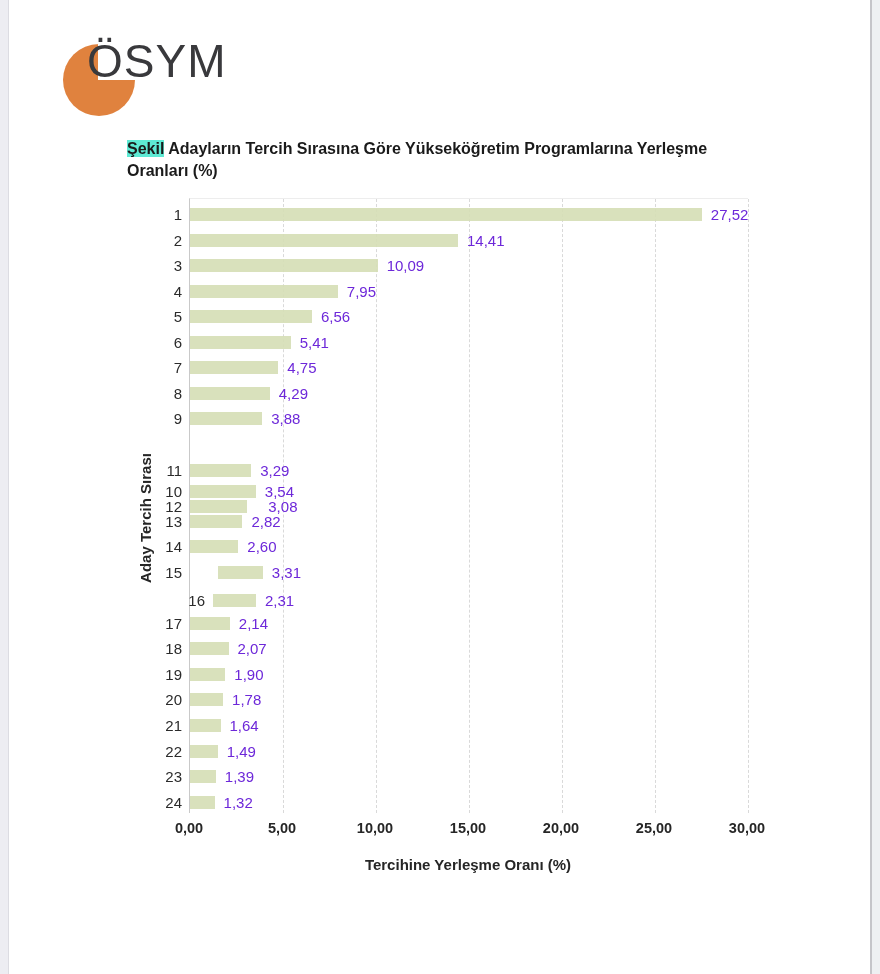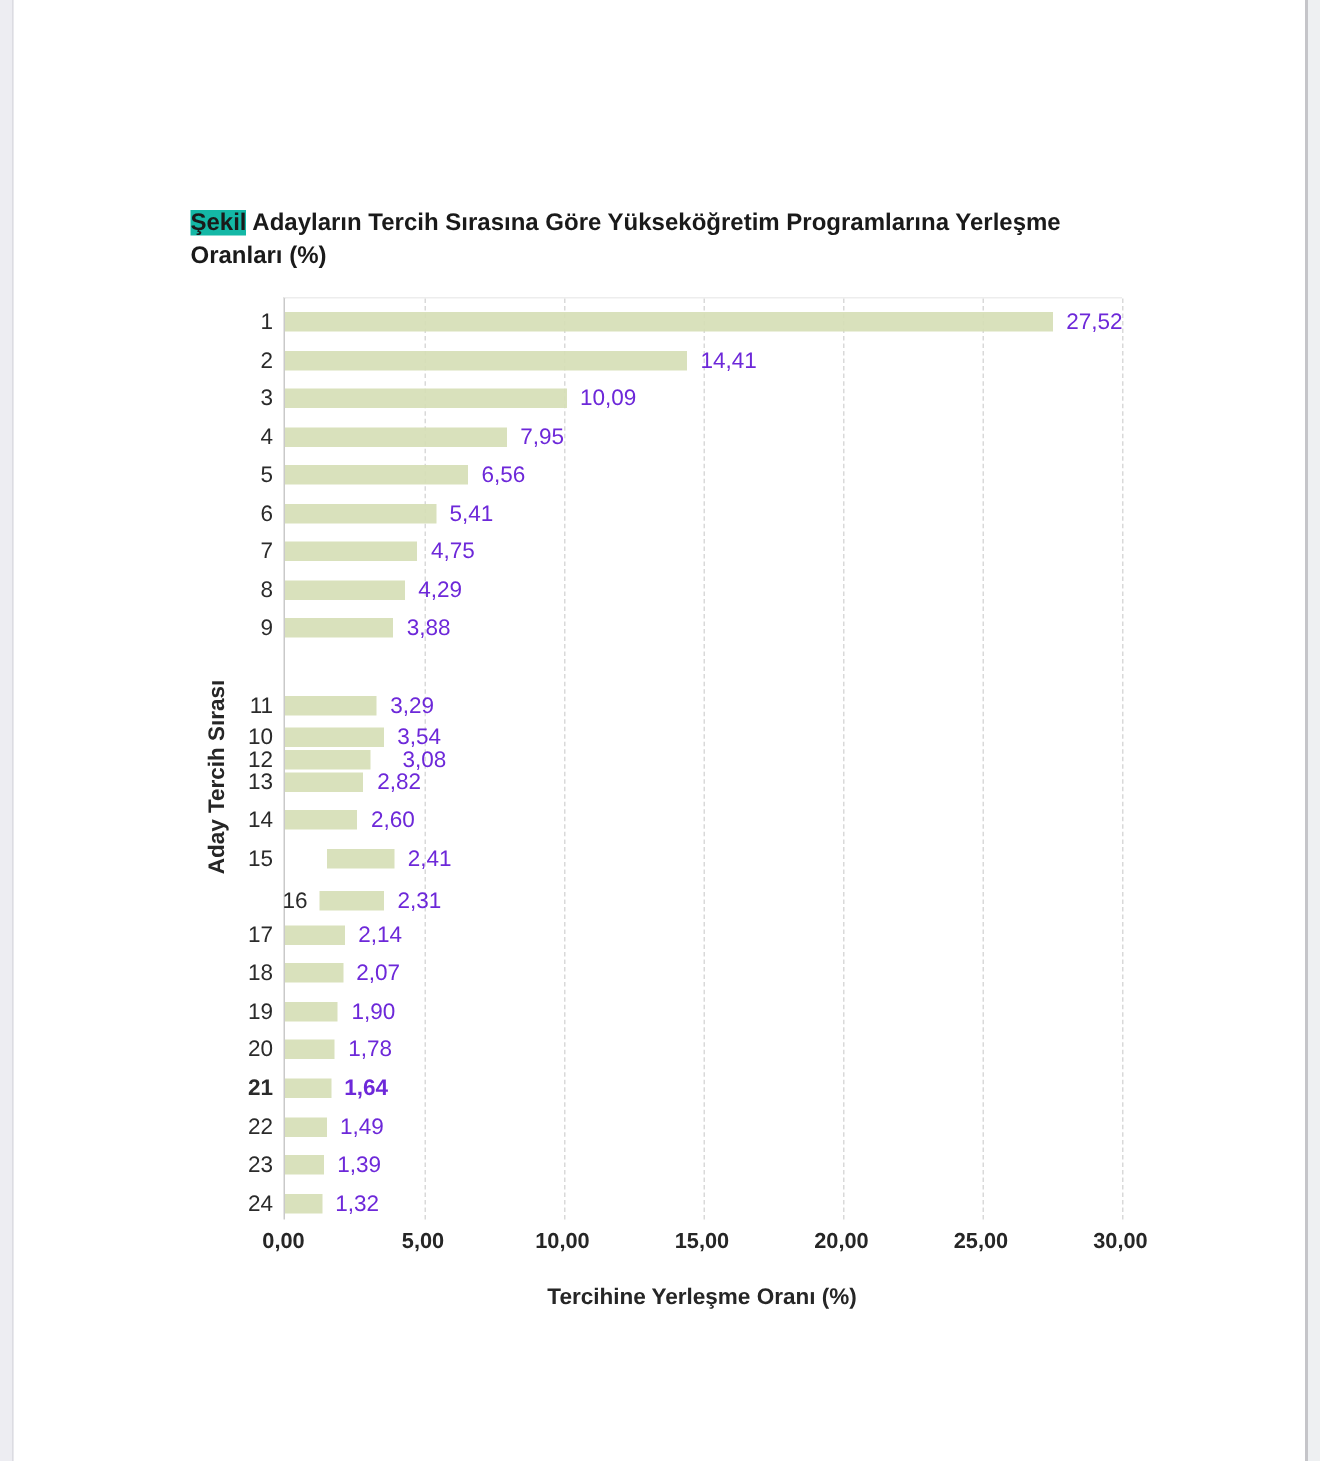--- a/index.html
+++ b/index.html
@@ -13,21 +13,21 @@
   .edge-right{position:absolute;right:0;top:0;width:8px;height:974px;background:#eef0f2;border-left:2px solid #c5c5c9;}
 
   
   .logo{position:absolute;left:60px;top:32px;width:340px;height:90px;}
   .logo-circle{position:absolute;left:3px;top:12px;width:72px;height:72px;border-radius:50%;background:#e0823e;}
   .logo-notch{position:absolute;left:38px;top:4px;width:48px;height:44px;background:#ffffff;}
   .logo-text{position:absolute;left:27px;top:2px;font-size:46px;letter-spacing:1px;color:#39393c;}
 
   
   .fig-title{position:absolute;left:127px;top:138px;width:640px;font-size:16px;font-weight:bold;color:#1a1a1a;line-height:22px;}
-  .fig-title .hl{background:#14b8a6;}
+  .fig-title .hl{background:#5eead4;}
 
   
   .plot{position:absolute;left:189px;top:198px;width:558px;height:614px;border-left:1px solid #c9c9c9;border-top:1px solid #ededed;}
   .gridline{position:absolute;top:0;bottom:0;width:0;border-left:1px dashed #d9d9d9;}
   .bar-row{position:absolute;left:0;height:26px;display:flex;align-items:center;}
   .cat-label{position:absolute;left:-50px;width:42px;text-align:right;font-size:15px;color:#2b2b2b;}
   .bar{height:13px;background:rgba(214,222,182,0.92);}
   .val-label{margin-left:9px;font-size:15px;color:#6d28d9;white-space:nowrap;}
   .ticks-row{position:absolute;left:189px;top:820px;width:558px;height:20px;}
   .tick{position:absolute;transform:translateX(-50%);font-size:14.5px;font-weight:bold;color:#262626;white-space:nowrap;}
@@ -35,20 +35,25 @@
   .y-title{position:absolute;left:145px;top:518px;transform:translate(-50%,-50%) rotate(-90deg);white-space:nowrap;font-size:15px;font-weight:bold;color:#262626;}
 </style>
 </head>
 <body>
 
 <div class="page">
 
   <div class="edge-left"></div>
   <div class="edge-right"></div>
 
+  <div class="logo">
+    <div class="logo-circle"></div>
+    <div class="logo-notch"></div>
+    <div class="logo-text">ÖSYM</div>
+  </div>
 
   <div class="fig-title"><span class="hl">Şekil</span> <span>Adayların Tercih Sırasına Göre Yükseköğretim Programlarına Yerleşme Oranları (%)</span></div>
 
   <div class="plot" id="plot">
       <div class="gridline" style="left: 93px;"></div>
       <div class="gridline" style="left: 186px;"></div>
       <div class="gridline" style="left: 279px;"></div>
       <div class="gridline" style="left: 372px;"></div>
       <div class="gridline" style="left: 465px;"></div>
       <div class="gridline" style="left: 558px;"></div>
@@ -118,21 +123,21 @@
         <span class="val-label">2,82</span>
       </div>
       <div class="bar-row" style="top: 334.65px;">
         <span class="cat-label">14</span>
         <div class="bar" style="width: 48.36px; height: 13px; background: rgb(214, 222, 182); opacity: 0.92;"></div>
         <span class="val-label">2,60</span>
       </div>
       <div class="bar-row" style="top: 360.2px; padding-left: 28px;">
         <span class="cat-label">15</span>
         <div class="bar" style="width: 44.826px; height: 13px; background: rgb(214, 222, 182); opacity: 0.92;"></div>
-        <span class="val-label">2,41</span>
+        <span class="val-label">3,31</span>
       </div>
       <div class="bar-row" style="top: 388px; margin-left: 23px;">
         <span class="cat-label">16</span>
         <div class="bar" style="width: 42.966px; height: 13px; background: rgb(214, 222, 182); opacity: 0.92;"></div>
         <span class="val-label">2,31</span>
       </div>
       <div class="bar-row" style="top: 411.3px;">
         <span class="cat-label">17</span>
         <div class="bar" style="width: 39.804px; height: 13px; background: rgb(214, 222, 182); opacity: 0.92;"></div>
         <span class="val-label">2,14</span>
@@ -145,21 +150,21 @@
       <div class="bar-row" style="top: 462.4px;">
         <span class="cat-label">19</span>
         <div class="bar" style="width: 35.34px; height: 13px; background: rgb(214, 222, 182); opacity: 0.92;"></div>
         <span class="val-label">1,90</span>
       </div>
       <div class="bar-row" style="top: 487.95px;">
         <span class="cat-label">20</span>
         <div class="bar" style="width: 33.108px; height: 13px; background: rgb(214, 222, 182); opacity: 0.92;"></div>
         <span class="val-label">1,78</span>
       </div>
-      <div class="bar-row" style="top: 513.5px; font-weight: bold;">
+      <div class="bar-row" style="top: 513.5px;">
         <span class="cat-label">21</span>
         <div class="bar" style="width: 30.504px; height: 13px; background: rgb(214, 222, 182); opacity: 0.92;"></div>
         <span class="val-label">1,64</span>
       </div>
       <div class="bar-row" style="top: 539.05px;">
         <span class="cat-label">22</span>
         <div class="bar" style="width: 27.714px; height: 13px; background: rgb(214, 222, 182); opacity: 0.92;"></div>
         <span class="val-label">1,49</span>
       </div>
       <div class="bar-row" style="top: 564.6px;">

